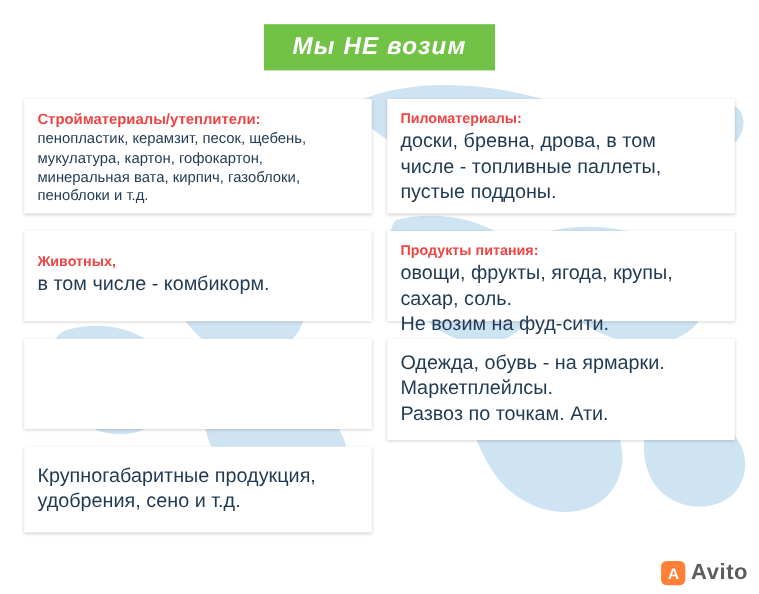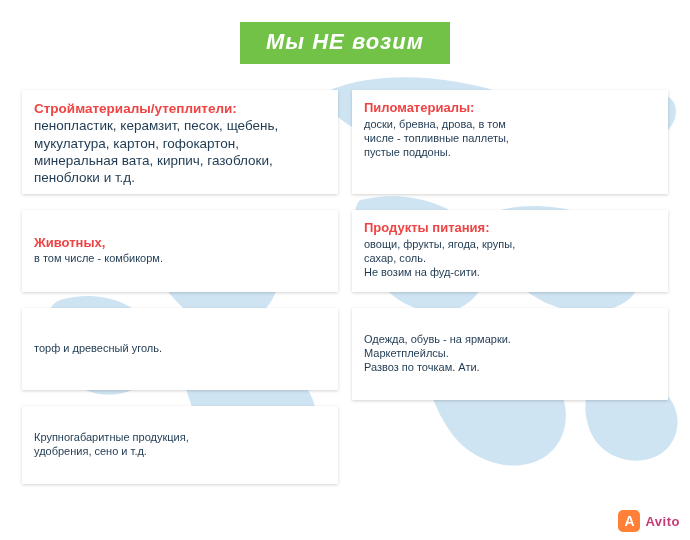--- a/index.html
+++ b/index.html
@@ -97,21 +97,21 @@
   .card.center-v {
     display: flex;
     flex-direction: column;
     justify-content: center;
   }
   .card .title-lg {
     font-weight: bold;
     font-size: 13px;
   }
   .card .body-lg {
-    font-size: 11px;
+    font-size: 18px;
   }
   .watermark {
     position: absolute;
     right: 10px;
     bottom: 8px;
     display: flex;
     align-items: center;
     gap: 5px;
     opacity: 0.85;
   }
@@ -122,22 +122,22 @@
     background: #ff6a13;
     color: #ffffff;
     font-size: 14px;
     font-weight: bold;
     display: flex;
     align-items: center;
     justify-content: center;
     line-height: 1;
   }
   .wm-text {
-    color: #be185d;
-    font-size: 13px;
+    color: #404040;
+    font-size: 20px;
     font-weight: bold;
     letter-spacing: 0.5px;
   }
 </style>
 </head>
 <body>
 
 <div class="poster">
 
   <div class="map-bg">
@@ -176,21 +176,20 @@
 
       <div class="card left-2 center-v">
         <p>
           <span class="title line title-lg">Животных,</span>
           <span class="line body-lg">в том числе - комбикорм.</span>
         </p>
       </div>
 
       <div class="card left-3 center-v">
         <p>
-          <span class="line body-lg">торф и древесный уголь.</span>
         </p>
       </div>
 
       <div class="card left-4 center-v">
         <p>
           <span class="line body-lg">Крупногабаритные продукция,</span>
           <span class="line body-lg">удобрения, сено и т.д.</span>
         </p>
       </div>
 

